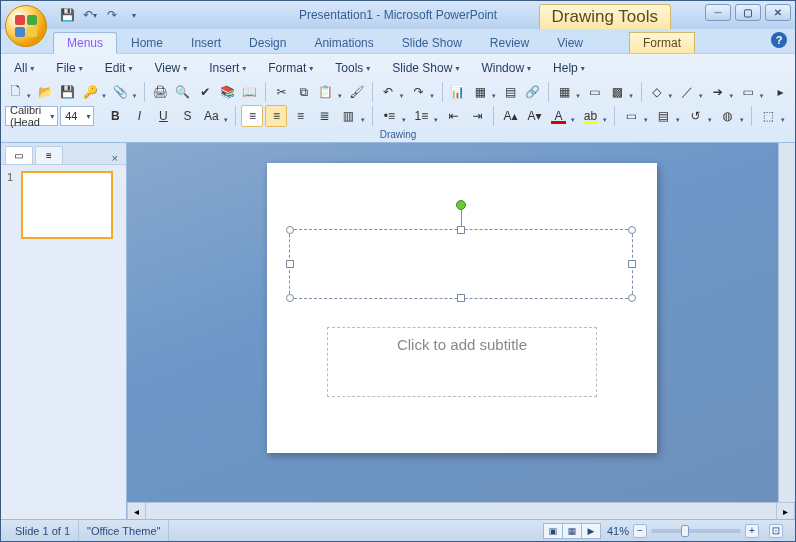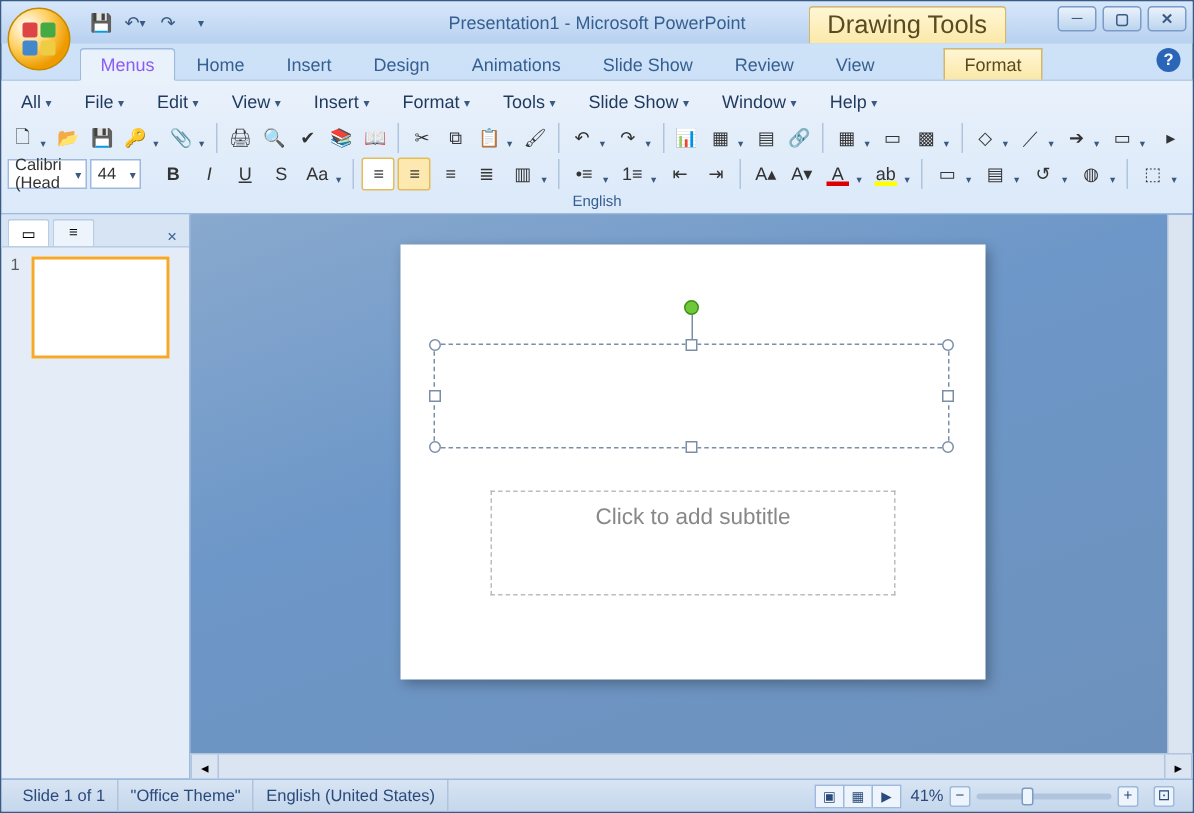--- a/index.html
+++ b/index.html
@@ -318,21 +318,21 @@
           </div>
           <div class="sep"></div>
           <div class="tbtn withdd">
             <span style="font-size:12px;">⬚</span>
           </div>
           <div class="tbtn withdd">
             <span style="font-size:12px;">⬚</span>
           </div>
         </div>
     </div>
-    <div class="grplabel">English</div>
+    <div class="grplabel">Drawing</div>
   </div>
 
   <div class="workarea">
     <div class="slidepanel-wrap">
       <div class="panel-tabs">
         <div class="ptab active">▭</div>
         <div class="ptab">≡</div>
         <div class="panel-close">×</div>
       </div>
       <div class="thumbs">
@@ -375,21 +375,20 @@
         <div class="view-switch">
           <div class="vs">▸</div>
         </div>
       </div>
     </div>
   </div>
 
   <div class="statusbar">
     <div class="cell">Slide 1 of 1</div>
     <div class="cell">"Office Theme"</div>
-    <div class="cell">English (United States)</div>
     <div class="spacer"></div>
     <div class="viewbtns">
       <div class="sv">▣</div>
       <div class="sv">▦</div>
       <div class="sv">▶</div>
     </div>
     <div class="zoom">
       <span>41%</span>
       <div class="zbtn">−</div>
       <div class="zslider">

